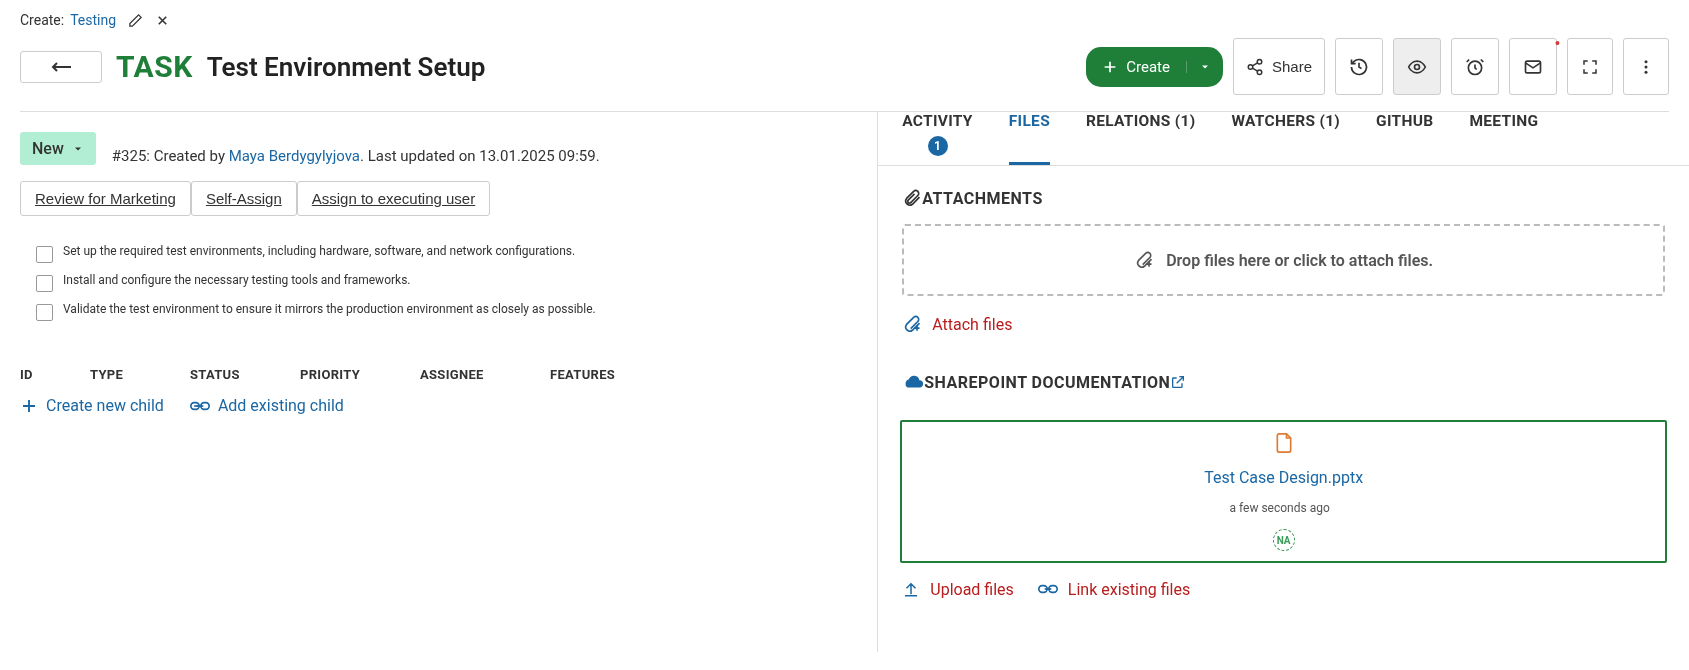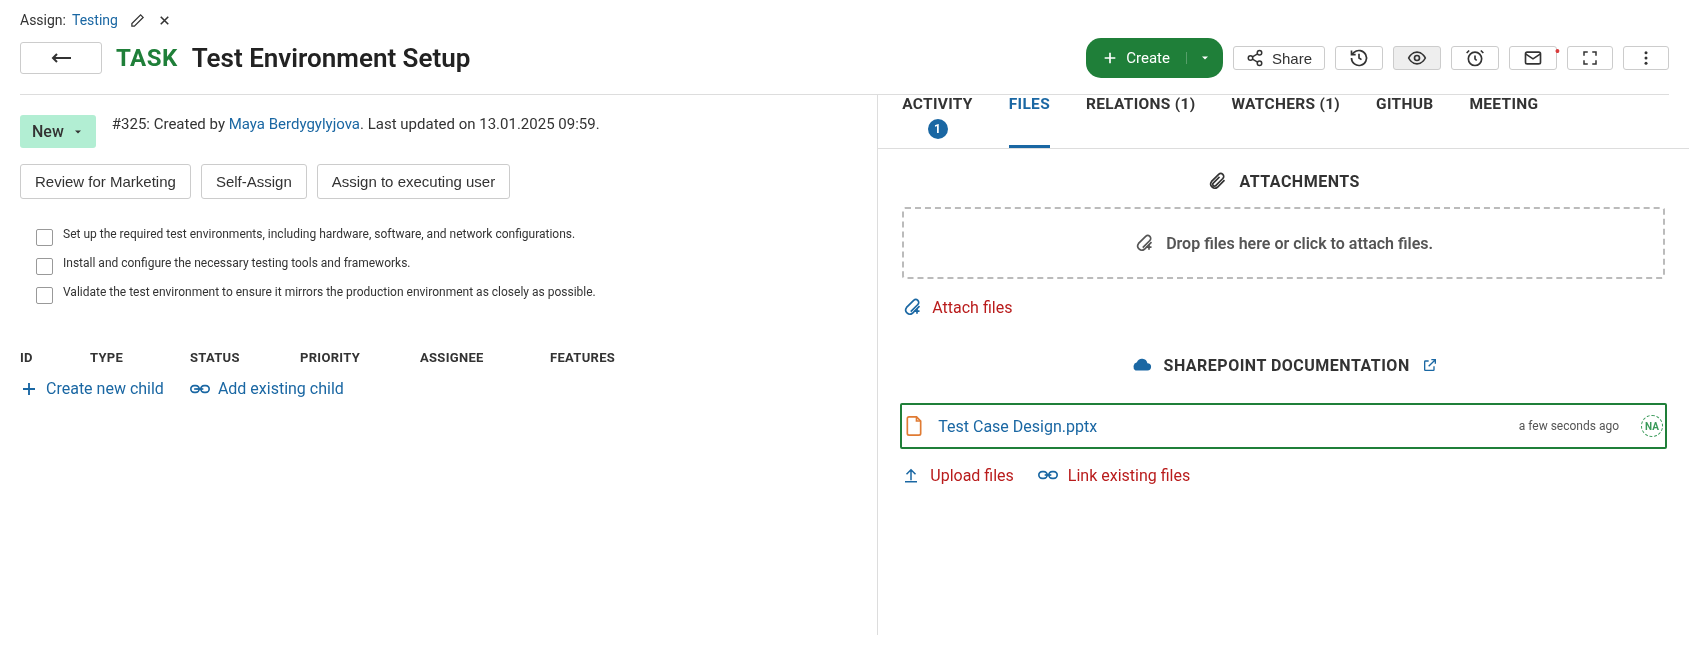--- a/index.html
+++ b/index.html
@@ -51,21 +51,21 @@
     cursor: pointer;
     font-size: 18px;
     font-weight: bold;
     color: #333;
     display:flex;
     align-items:center;
     justify-content:center;
   }
   .type-label {
     color: #1f7f39;
-    font-size: 24px;
+    font-size: 30px;
     font-weight: 700;
     letter-spacing: 0.5px;
   }
   .title-label {
     font-size: 26px;
     font-weight: 600;
     color: #222;
   }
   .header-right {
     display: flex;
@@ -94,21 +94,21 @@
     display:flex;
     align-items:center;
     padding:0 12px;
     cursor:pointer;
     border-left:1px solid rgba(255,255,255,0.25);
   }
   .hbtn {
     border: 1px solid #ccc;
     background: #fff;
     border-radius: 3px;
-    height: 24px;
+    height: 57px;
     padding: 0 12px;
     display: flex;
     align-items: center;
     gap: 8px;
     cursor: pointer;
     color: #333;
     font-size:15px;
   }
   .hbtn.icononly { padding: 0 13px; }
   .hbtn.active { background: #eee; }
@@ -120,38 +120,38 @@
     flex: 0 0 52%;
     padding: 20px 20px 20px 20px;
     border-right: 1px solid #ddd;
   }
   .right-pane {
     flex: 1;
     padding: 0 0 20px 0;
   }
   .status-row {
     display: flex;
-    align-items: flex-start;
+    align-items: flex-end;
     gap: 16px;
     margin-bottom: 16px;
   }
   .status-dd {
     background: #B2EED3;
     padding: 7px 12px;
     border-radius: 3px;
     font-size: 16px;
     font-weight: 500;
     display:flex;
     align-items:center;
     gap:8px;
     cursor:pointer;
   }
   .meta-text { font-size: 15px; color: #333; }
   .meta-text a { color: #1a67a3; text-decoration:none; }
-  .action-btns { display: flex; gap: 10px; margin-bottom: 26px;}
+  .action-btns { display: flex; margin-bottom: 26px; text-decoration: underline;}
   .abtn {
     border: 1px solid #ccc;
     background: #fff;
     border-radius: 3px;
     padding: 8px 14px;
     cursor: pointer;
     font-size: 15px;
     color: #333;
   }
   .checklist {
@@ -234,26 +234,24 @@
     width:20px;height:20px;
     display:flex;align-items:center;justify-content:center;
     font-size:12px;font-weight:700;
   }
   .section {
     padding: 22px 24px 8px 24px;
   }
   .section-hdr {
     display:flex;
     align-items:center;
-    gap:12px;
     font-size:16px;
     font-weight:700;
     letter-spacing:0.5px;
     margin-bottom:16px;
-    justify-content:center;
   }
   .dropzone {
     border: 2px dashed #bbb;
     border-radius: 3px;
     color: #555;
     font-size: 16px;
     font-weight: 600;
     display:flex;
     align-items:flex-end;
     justify-content:center;
@@ -271,20 +269,21 @@
     cursor:pointer;
   }
   .file-row {
     border: 2px solid #1f7f39;
     border-radius: 2px;
     display:flex;
     align-items:center;
     gap:14px;
     padding: 10px 2px;
     margin: 4px 22px 16px 22px;
+    flex-direction: column;
   }
   .file-name { color:#1a67a3; font-size:16px; flex:1; cursor:pointer;}
   .file-meta { color:#555; font-size:12px; margin-right:8px;}
   .avatar {
     width:22px;height:22px;border-radius:50%;
     border:1.5px dashed #3a9a5a;
     color:#3a9a5a;
     font-size:10px;font-weight:700;
     display:flex;align-items:center;justify-content:center;
   }
@@ -299,21 +298,21 @@
   }
   svg { display:block; }
   a { text-decoration:none; }
 </style>
 </head>
 <body>
 
 <div class="container">
   <div class="top-area">
     <div class="parent-row">
-      <span>Assign:</span>
+      <span>Create:</span>
       <a href="#" class="parent-link">Testing</a>
       <span class="pencil-icon">
         <svg width="15" height="15" viewBox="0 0 24 24" fill="none" stroke="#333" stroke-width="2">
             <path d="M17 3l4 4L7 21H3v-4L17 3z"></path>
           </svg>
       </span>
       <span class="close-icon">
         <svg width="15" height="15" viewBox="0 0 24 24" fill="none" stroke="#333" stroke-width="2.5">
             <path d="M18 6L6 18M6 6l12 12"></path>
           </svg>

